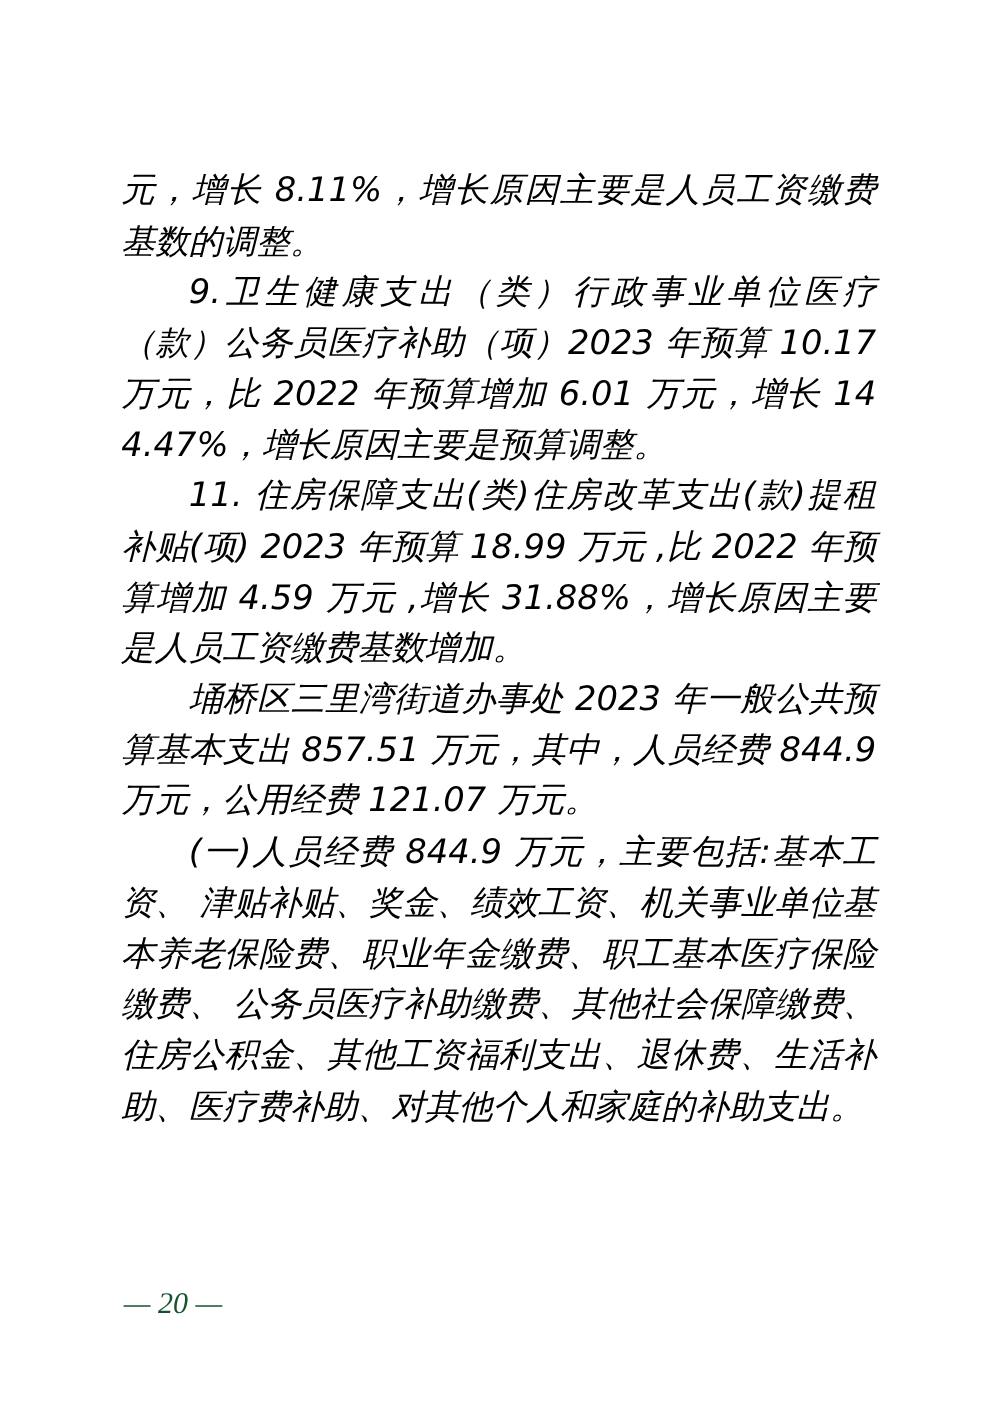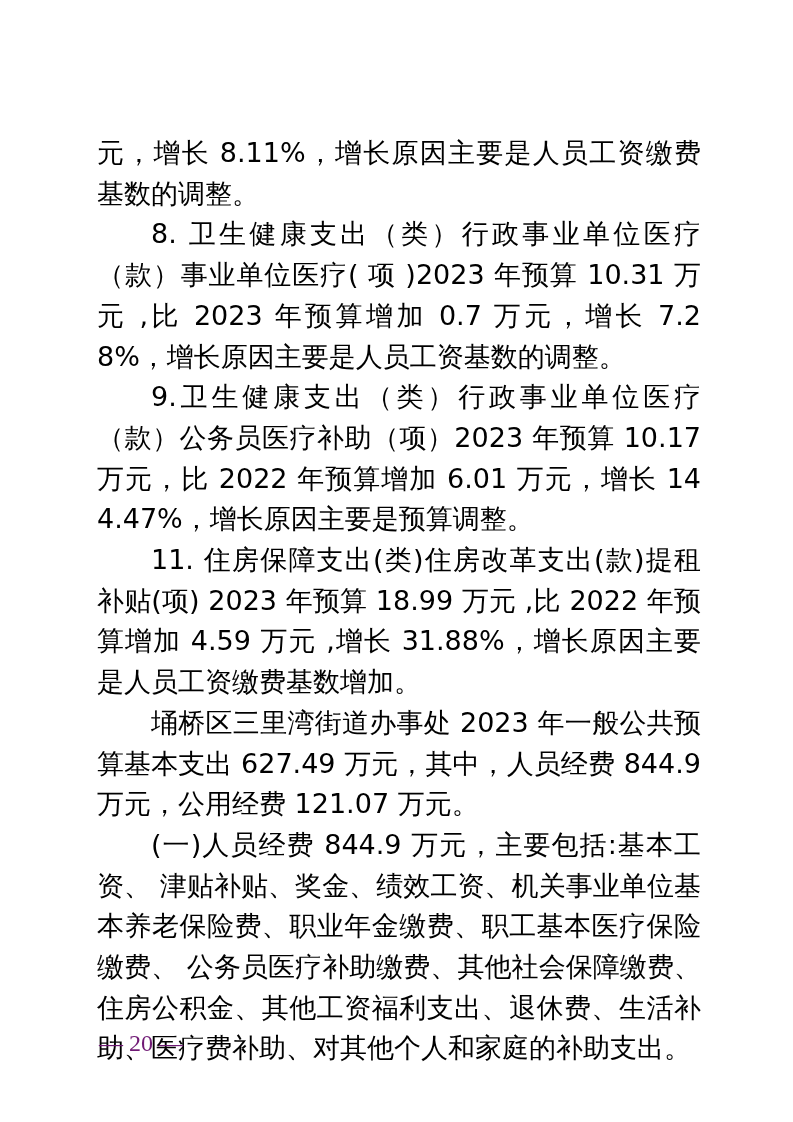--- a/index.html
+++ b/index.html
@@ -7,20 +7,21 @@
     padding: 0;
     background: #ffffff;
   }
   .page {
     position: relative;
     width: 793px;
     height: 1122px;
     background: #ffffff;
     overflow: hidden;
     font-family: "DejaVu Sans", sans-serif;
+    font-style: italic;
   }
   .doc-body {
     position: absolute;
     left: 97px;
     top: 133px;
     width: 604px;
     color: #000000;
     font-size: 27px;
     line-height: 40.7px;
     text-align: justify;
@@ -38,34 +39,33 @@
     text-indent: 0;
   }
   .para.heading {
     font-weight: bold;
   }
   .footer {
     position: absolute;
     left: 99px;
     top: 1026px;
     height: 34px;
-    color: #701a75;
+    color: #14532d;
     font-family: "Liberation Serif", serif;
     font-size: 24px;
     line-height: 34px;
     white-space: nowrap;
   }
 </style>
 </head>
 <body>
 
 <div class="page">
   <div class="doc-body">
     <p class="para no-indent">元，增长 8.11%，增长原因主要是人员工资缴费基数的调整。</p>
-    <p class="para">8. 卫生健康支出（类）行政事业单位医疗（款）事业单位医疗( 项 )2023 年预算 10.31 万元 ,比 2023 年预算增加 0.7 万元，增长 7.28%，增长原因主要是人员工资基数的调整。</p>
     <p class="para">9.卫生健康支出（类）行政事业单位医疗（款）公务员医疗补助（项）2023 年预算 10.17 万元，比 2022 年预算增加 6.01 万元，增长 144.47%，增长原因主要是预算调整。</p>
     <p class="para">11. 住房保障支出(类)住房改革支出(款)提租补贴(项) 2023 年预算 18.99 万元 ,比 2022 年预算增加 4.59 万元 ,增长 31.88%，增长原因主要是人员工资缴费基数增加。</p>
-    <p class="para">埇桥区三里湾街道办事处 2023  年一般公共预算基本支出 627.49 万元，其中，人员经费  844.9 万元，公用经费  121.07 万元。</p>
+    <p class="para">埇桥区三里湾街道办事处 2023  年一般公共预算基本支出 857.51 万元，其中，人员经费  844.9 万元，公用经费  121.07 万元。</p>
     <p class="para">(一)人员经费  844.9  万元，主要包括:基本工资、 津贴补贴、奖金、绩效工资、机关事业单位基本养老保险费、职业年金缴费、职工基本医疗保险缴费、 公务员医疗补助缴费、其他社会保障缴费、住房公积金、其他工资福利支出、退休费、生活补助、医疗费补助、对其他个人和家庭的补助支出。</p>
   </div>
 
   <div class="footer">— 20 —</div>
 </div>
 
 </body></html>

